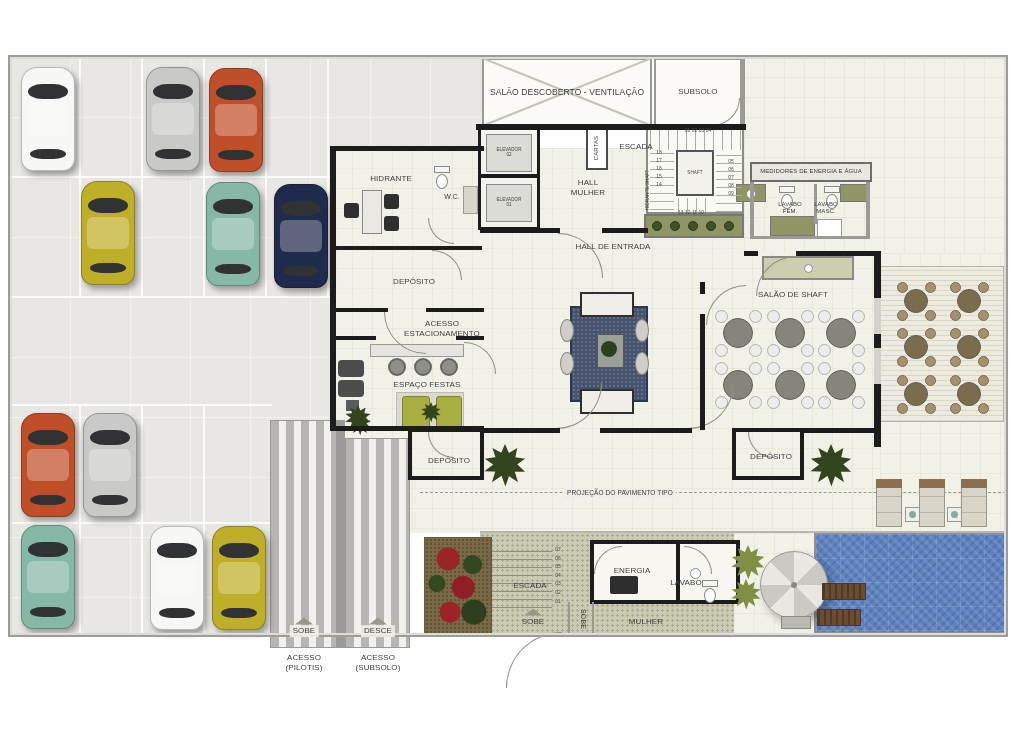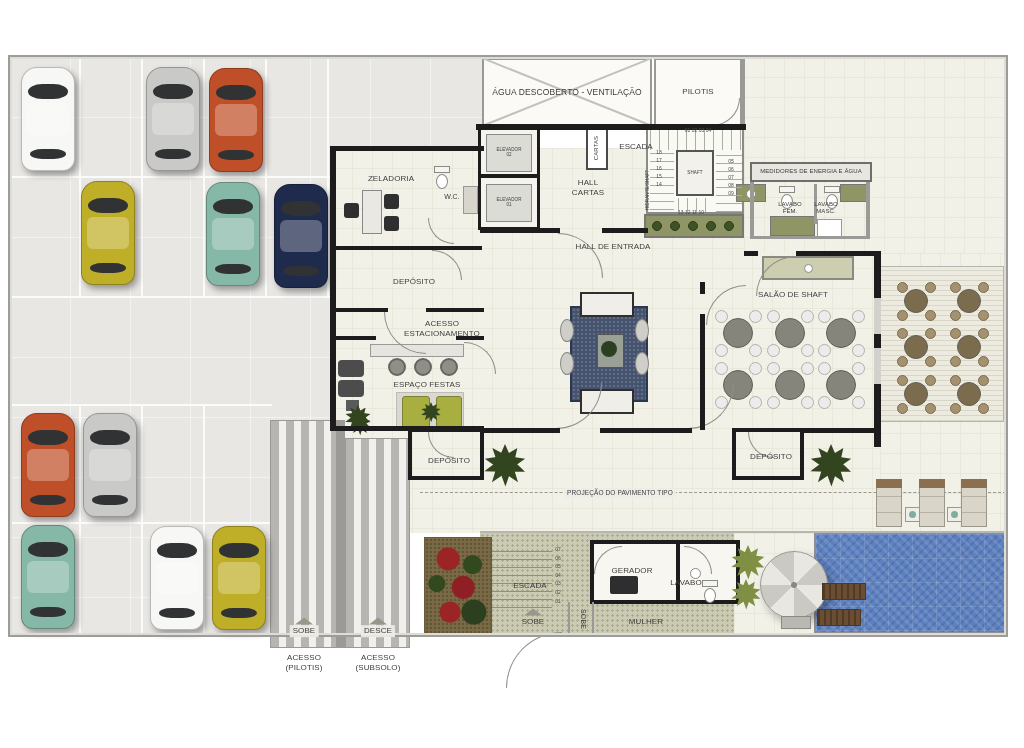--- a/index.html
+++ b/index.html
@@ -369,54 +369,54 @@
       <span class="numlabel" style="left: 731px; top: 193px;">09</span>
       <span class="numlabel" style="left: 558px; top: 549px;">07</span>
       <span class="numlabel" style="left: 558px; top: 557.6px;">06</span>
       <span class="numlabel" style="left: 558px; top: 566.2px;">05</span>
       <span class="numlabel" style="left: 558px; top: 574.8px;">04</span>
       <span class="numlabel" style="left: 558px; top: 583.4px;">03</span>
       <span class="numlabel" style="left: 558px; top: 592px;">02</span>
       <span class="numlabel" style="left: 558px; top: 600.6px;">01</span>
     </div>
 
-  <span class="label s85" style="left:567px;top:92px;">ÁGUA DESCOBERTO - VENTILAÇÃO</span>
-  <span class="label" style="left:698px;top:92px;">PILOTIS</span>
+  <span class="label s85" style="left:567px;top:92px;">SALÃO DESCOBERTO - VENTILAÇÃO</span>
+  <span class="label" style="left:698px;top:92px;">SUBSOLO</span>
   <span class="label s45" style="left:509px;top:152px;">ELEVADOR
 02</span>
   <span class="label s45" style="left:509px;top:202px;">ELEVADOR
 01</span>
   <span class="label s6 vert" style="left:597px;top:148px;">CARTAS</span>
   <span class="label" style="left:636px;top:147px;">ESCADA</span>
   <span class="label s45" style="left:695px;top:173px;">SHAFT</span>
   <span class="label s45 vert" style="left:648px;top:190px;">HIDRANTE/SHAFT</span>
   <span class="numlabel" style="left:698px;top:130px;">01 02 03 04</span>
   <span class="numlabel" style="left:691px;top:212px;">13 12 11 10</span>
-  <span class="label" style="left:391px;top:179px;">ZELADORIA</span>
+  <span class="label" style="left:391px;top:179px;">HIDRANTE</span>
   <span class="label s7" style="left:452px;top:197px;">W.C.</span>
   <span class="label s6" style="left:811px;top:172px;">MEDIDORES DE ENERGIA E ÁGUA</span>
   <span class="label s6" style="left:790px;top:208px;">LAVABO
 FEM.</span>
   <span class="label s6" style="left:826px;top:208px;">LAVABO
 MASC.</span>
   <span class="label" style="left:588px;top:188px;">HALL
-CARTAS</span>
+MULHER</span>
   <span class="label" style="left:601px;top:247px;padding-left:24px;">HALL DE ENTRADA</span>
   <span class="label" style="left:414px;top:282px;">DEPÓSITO</span>
   <span class="label" style="left:442px;top:329px;">ACESSO
 ESTACIONAMENTO</span>
   <span class="label" style="left:427px;top:385px;">ESPAÇO FESTAS</span>
   <span class="label" style="left:449px;top:461px;">DEPÓSITO</span>
   <span class="label" style="left:771px;top:457px;">DEPÓSITO</span>
   <span class="label" style="left:793px;top:295px;">SALÃO DE SHAFT</span>
   <span class="label s65 lblbg" style="left:620px;top:493px;">PROJEÇÃO DO PAVIMENTO TIPO</span>
   <span class="label" style="left:530px;top:586px;">ESCADA</span>
   <span class="label" style="left:533px;top:622px;">SOBE</span>
   <span class="label s7 rot90" style="left:583px;top:619px;">SOBE</span>
-  <span class="label" style="left:632px;top:571px;">GERADOR</span>
+  <span class="label" style="left:632px;top:571px;">ENERGIA</span>
   <span class="label" style="left:686px;top:583px;">LAVABO</span>
   <span class="label" style="left:646px;top:622px;">MULHER</span>
   <span class="label lblbg" style="left:304px;top:631px;">SOBE</span>
   <span class="label lblbg" style="left:378px;top:631px;">DESCE</span>
   <span class="label" style="left:304px;top:663px;">ACESSO
 (PILOTIS)</span>
   <span class="label" style="left:378px;top:663px;">ACESSO
 (SUBSOLO)</span>
 
   <div class="chev" style="left:533px;top:612px;"></div>

